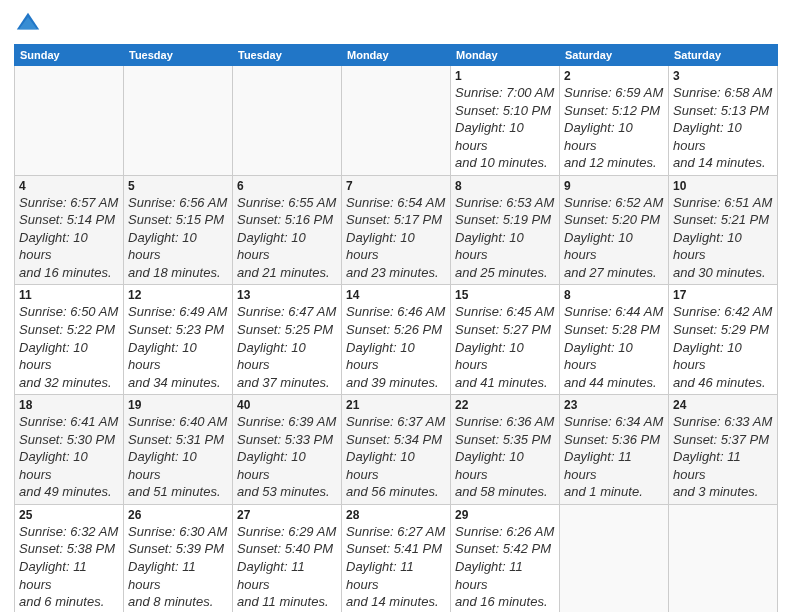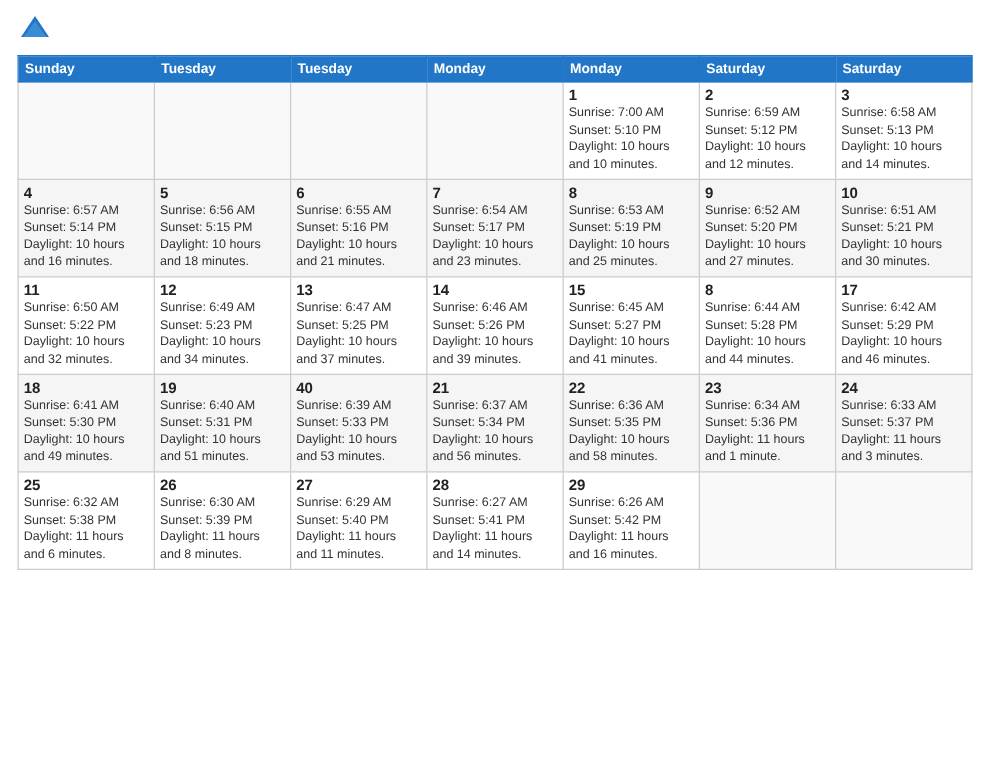--- a/index.html
+++ b/index.html
@@ -71,23 +71,24 @@
       background-color: #fff;
     }
     .day-num {
       font-size: 12px;
       font-weight: bold;
       color: #222;
       display: block;
       margin-bottom: 1px;
     }
     .day-info {
-      font-size: 10px;
+      font-size: 13px;
       line-height: 1.35;
       color: #333;
+      font-style: italic;
     }
     .empty-cell {
       background: #f9f9f9 !important;
     }
   </style>
 </head>
 <body>
 
 <div class="container">
   <div class="header-row">

